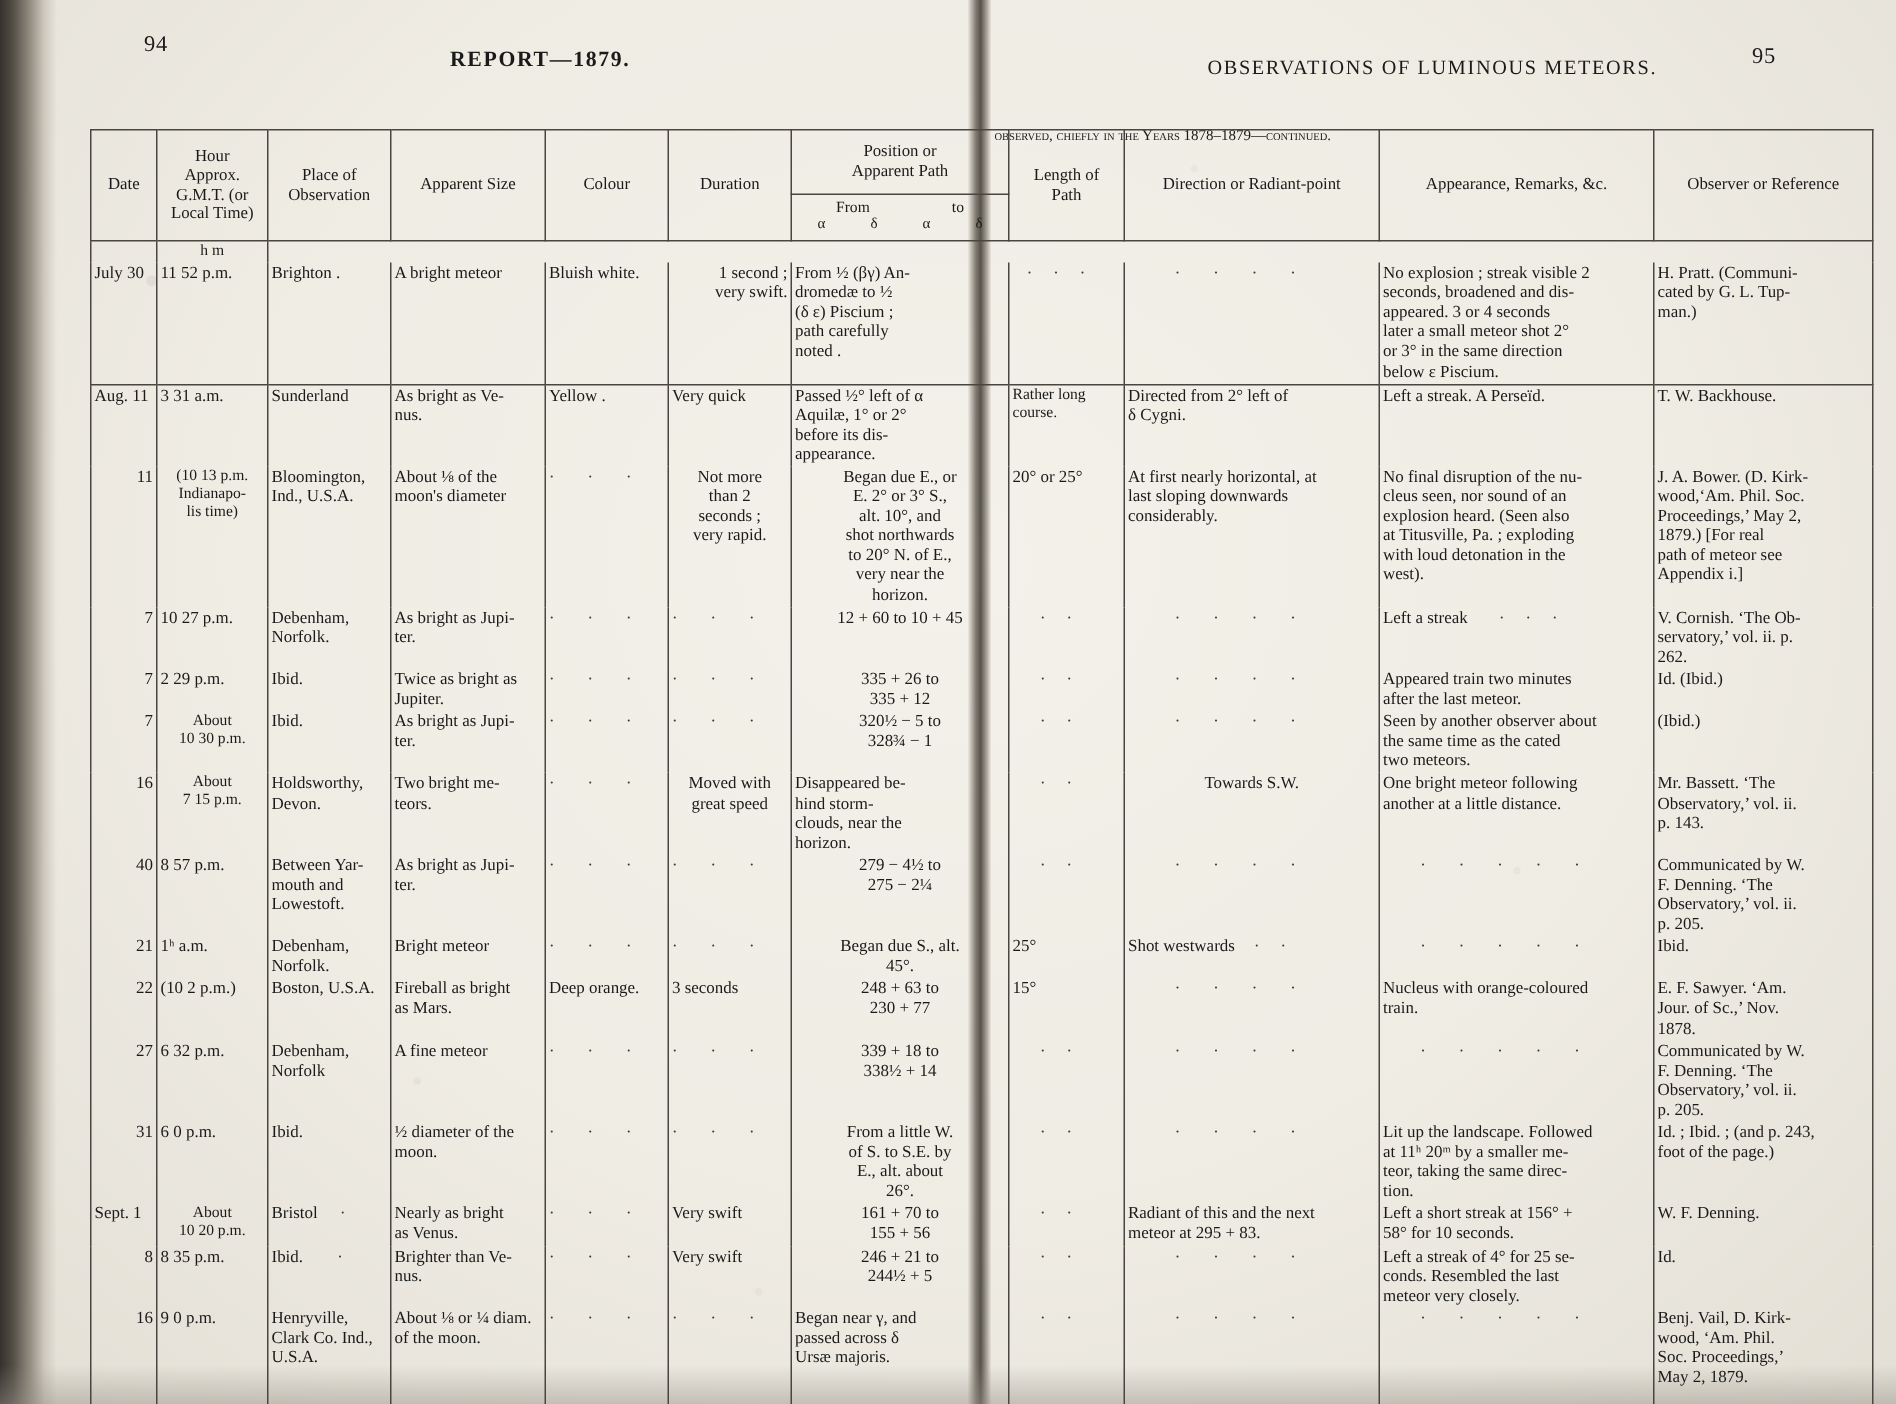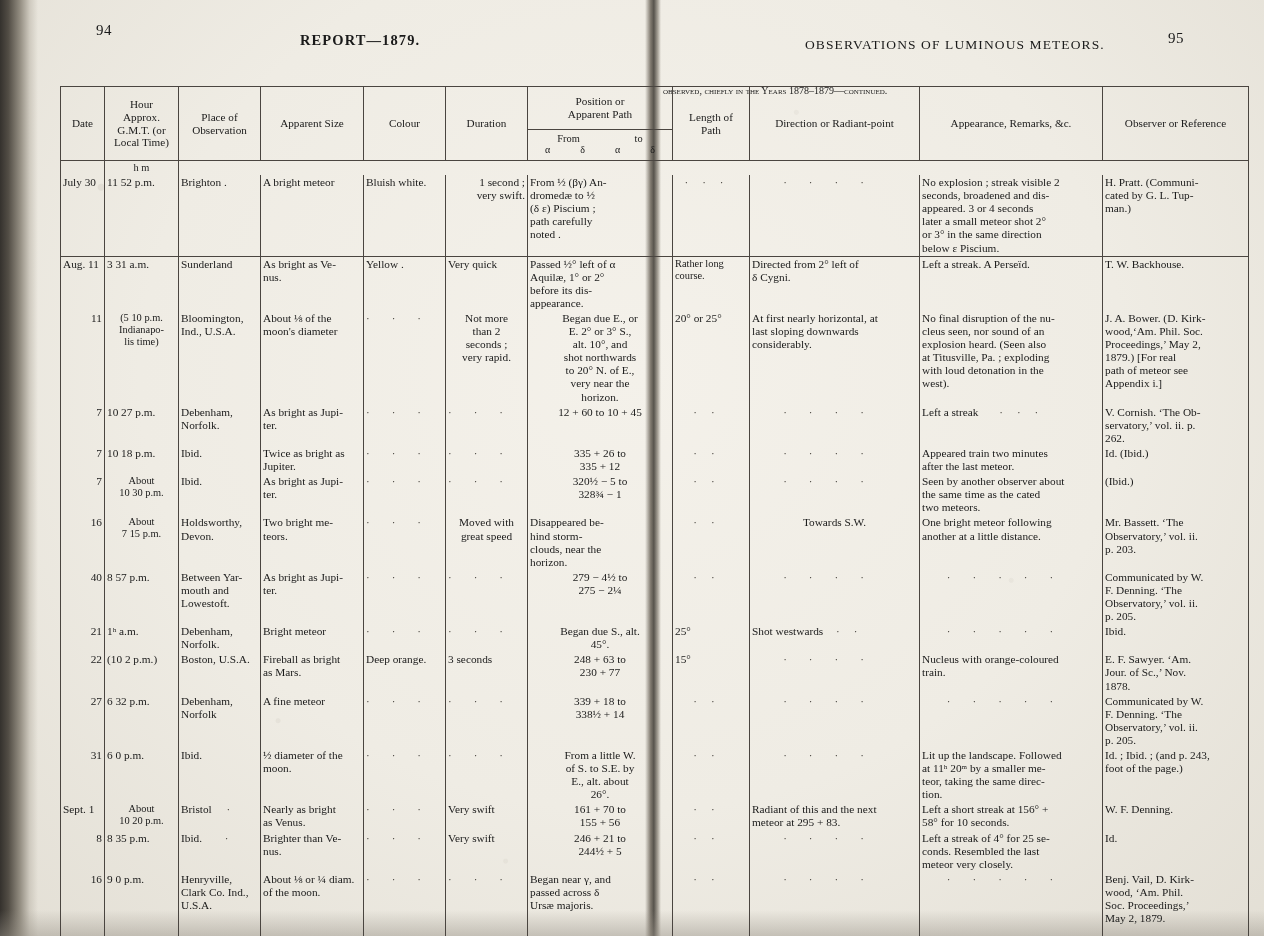--- a/index.html
+++ b/index.html
@@ -215,21 +215,21 @@
         <td class="l small" style="border-top:none;border-bottom:none;white-space:pre-line">Rather long
 course.</td>
         <td class="l" style="border-top:none;border-bottom:none;white-space:pre-line">Directed from 2° left of
 δ Cygni.</td>
         <td class="j" style="border-top:none;border-bottom:none">Left a streak.   A Perseïd.</td>
         <td class="j" style="border-top:none;border-bottom:none">T. W. Backhouse.</td>
       </tr>
 
       <tr>
         <td class="r nowrap" style="border-top:none;border-bottom:none">11</td>
-        <td class="c small" style="border-top:none;border-bottom:none;white-space:pre-line">(5 10 p.m.
+        <td class="c small" style="border-top:none;border-bottom:none;white-space:pre-line">(10 13 p.m.
 Indianapo-
 lis time)</td>
         <td class="l" style="border-top:none;border-bottom:none;white-space:pre-line">Bloomington,
 Ind., U.S.A.</td>
         <td class="l" style="border-top:none;border-bottom:none;white-space:pre-line">About  ⅛  of the
 moon's diameter</td>
         <td class="c" style="border-top:none;border-bottom:none">
             <span class="dots2">···</span>
           </td>
         <td class="c" style="border-top:none;border-bottom:none;white-space:pre-line">Not more
@@ -285,21 +285,21 @@
           <span>Left a streak</span>
           <span class="dots" style="display:inline;margin-left:18px">···</span>
         </td>
         <td class="j" style="border-top:none;border-bottom:none;white-space:pre-line">V. Cornish.  ‘The Ob-
 servatory,’ vol. ii. p.
 262.</td>
       </tr>
 
       <tr>
         <td class="r nowrap" style="border-top:none;border-bottom:none">7</td>
-        <td class="l nowrap" style="border-top:none;border-bottom:none">10 18 p.m.</td>
+        <td class="l nowrap" style="border-top:none;border-bottom:none">2 29 p.m.</td>
         <td class="l" style="border-top:none;border-bottom:none">Ibid.</td>
         <td class="l" style="border-top:none;border-bottom:none;white-space:pre-line">Twice as bright as
 Jupiter.</td>
         <td class="c" style="border-top:none;border-bottom:none">
             <span class="dots2">···</span>
           </td>
         <td class="c" style="border-top:none;border-bottom:none">
             <span class="dots2">···</span>
           </td>
         <td class="c" style="border-top:none;border-bottom:none;white-space:pre-line">335 + 26 to
@@ -360,21 +360,21 @@
 clouds,  near the
 horizon.</td>
         <td class="c" style="border-top:none;border-bottom:none">
             <span class="dots">··</span>
           </td>
         <td class="c" style="border-top:none;border-bottom:none">Towards S.W.</td>
         <td class="j" style="border-top:none;border-bottom:none;white-space:pre-line">One bright meteor following
 another at a little distance.</td>
         <td class="j" style="border-top:none;border-bottom:none;white-space:pre-line">Mr.   Bassett.   ‘The
 Observatory,’ vol. ii.
-p. 203.</td>
+p. 143.</td>
       </tr>
 
       <tr>
         <td class="r nowrap" style="border-top:none;border-bottom:none">40</td>
         <td class="l nowrap" style="border-top:none;border-bottom:none">8 57 p.m.</td>
         <td class="l" style="border-top:none;border-bottom:none;white-space:pre-line">Between  Yar-
 mouth  and
 Lowestoft.</td>
         <td class="l" style="border-top:none;border-bottom:none;white-space:pre-line">As bright as Jupi-
 ter.</td>

